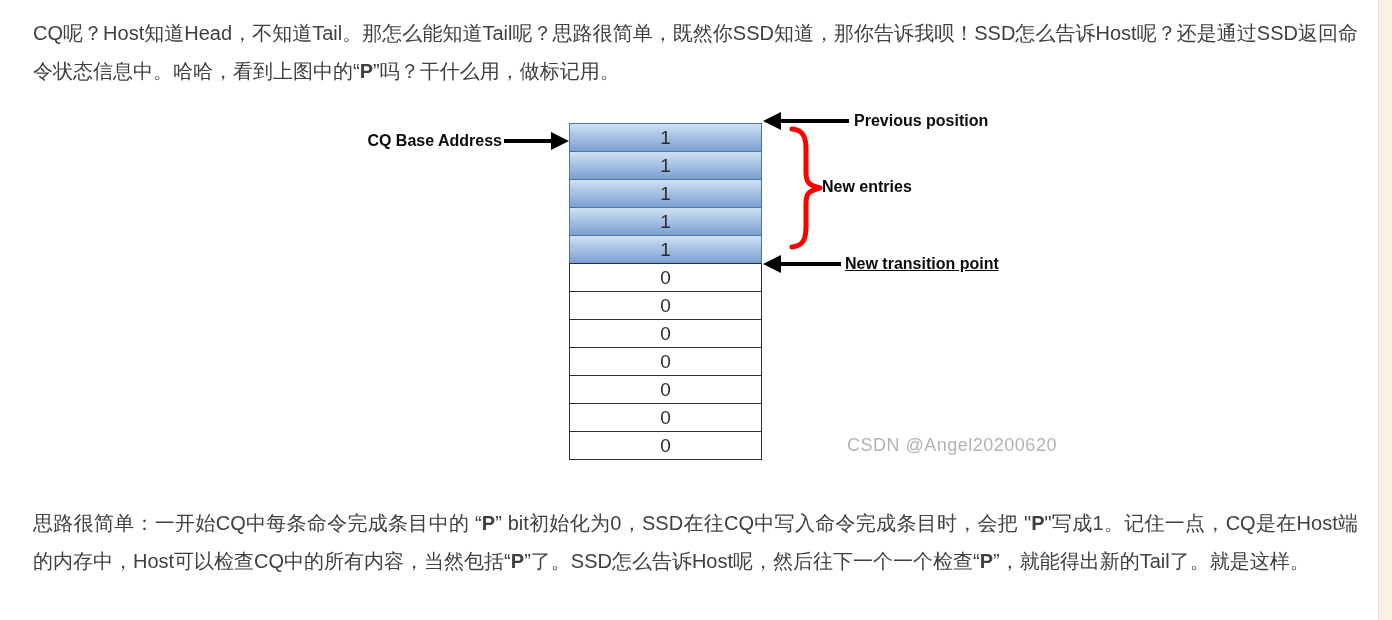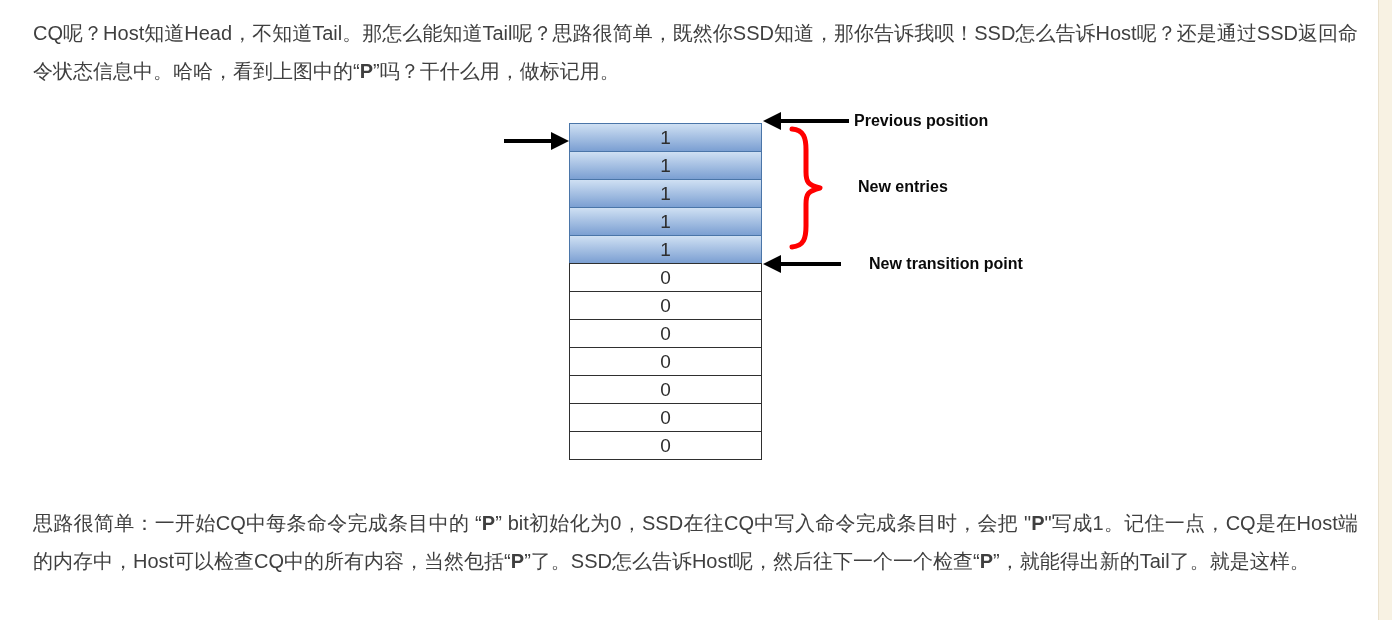--- a/index.html
+++ b/index.html
@@ -38,22 +38,22 @@
     border: 1px solid var(--cell-empty-border, #2f2f2f);
   }
 
   .dlabel {
     position: absolute;
     font-weight: bold; font-size: 16px; line-height: 20px;
     color: #0a0a0a; white-space: nowrap; text-align: right;
   }
   .cq-base { left: 300px; top: 41px; width: 202px; text-align: right; }
   .prev-pos { left: 854px; top: 21px; }
-  .new-entries { left: 858px; top: 87px; }
-  .new-trans { left: 869px; top: 164px; }
+  .new-entries { left: 822px; top: 87px; }
+  .new-trans { left: 845px; top: 164px; text-decoration: underline; }
 
   .arrow-line { position: absolute; height: 4px; background: var(--arrow-black, #000); }
   .a1 { left: 504px; top: 49px; width: 50px; }
   .a2 { left: 779px; top: 29px; width: 70px; }
   .a3 { left: 779px; top: 172px; width: 62px; }
 
   .arrow-head {
     position: absolute; width: 0; height: 0;
     border-top: 9px solid transparent;
     border-bottom: 9px solid transparent;
@@ -88,20 +88,21 @@
 </style>
 </head>
 <body>
 
 <main>
 
   <p class="para"><span>CQ呢？Host知道Head，不知道Tail。那怎么能知道Tail呢？思路很简单，既然你SSD知道，那你告诉我呗！SSD怎么告诉Host呢？还是通过SSD返回命令状态信息中。哈哈，看到上图中的“</span><strong>P</strong><span>”吗？干什么用，做标记用。</span></p>
 
   <figure class="diagram">
 
+    <div class="dlabel cq-base">CQ Base Address</div>
     <div class="arrow-line a1"></div>
     <div class="arrow-head point-right a1h"></div>
 
     <div class="queue">
       <div class="qrow filled">1</div>
       <div class="qrow filled">1</div>
       <div class="qrow filled">1</div>
       <div class="qrow filled">1</div>
       <div class="qrow filled">1</div>
       <div class="qrow empty">0</div>
@@ -119,19 +120,20 @@
 
     <svg class="brace" width="40" height="125" viewBox="0 0 40 125">
       <path d="M5,3 C17,4 19,12 19,24 L19,46 C19,56 21,59 33,62 C21,65 19,68 19,78 L19,100 C19,112 17,120 5,121"></path>
     </svg>
     <div class="dlabel new-entries">New entries</div>
 
     <div class="arrow-head point-left a3h"></div>
     <div class="arrow-line a3"></div>
     <div class="dlabel new-trans">New transition point</div>
 
+    <div class="watermark">CSDN @Angel20200620</div>
   </figure>
 
   <p class="para"><span>思路很简单：一开始CQ中每条命令完成条目中的 “</span><strong>P</strong><span>” bit初始化为0，SSD在往CQ中写入命令完成条目时，会把 "</span><strong>P</strong><span>"写成1。记住一点，CQ是在Host端的内存中，Host可以检查CQ中的所有内容，当然包括“</span><strong>P</strong><span>”了。SSD怎么告诉Host呢，然后往下一个一个检查“</span><strong>P</strong><span>”，就能得出新的Tail了。就是这样。</span></p>
 
 </main>
 
 <div class="right-strip"></div>
 
 </body></html>

